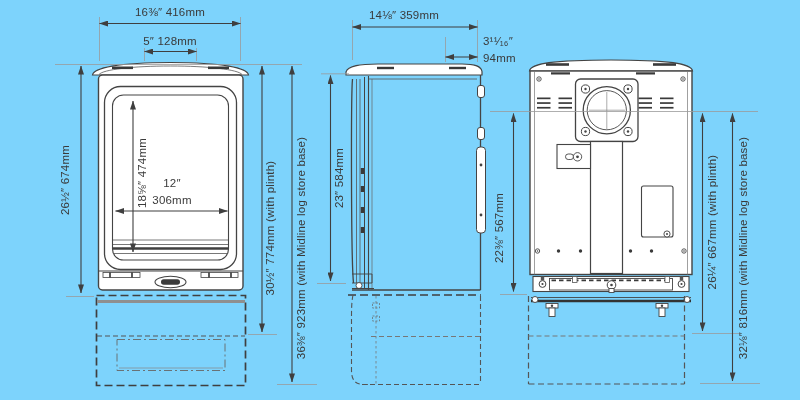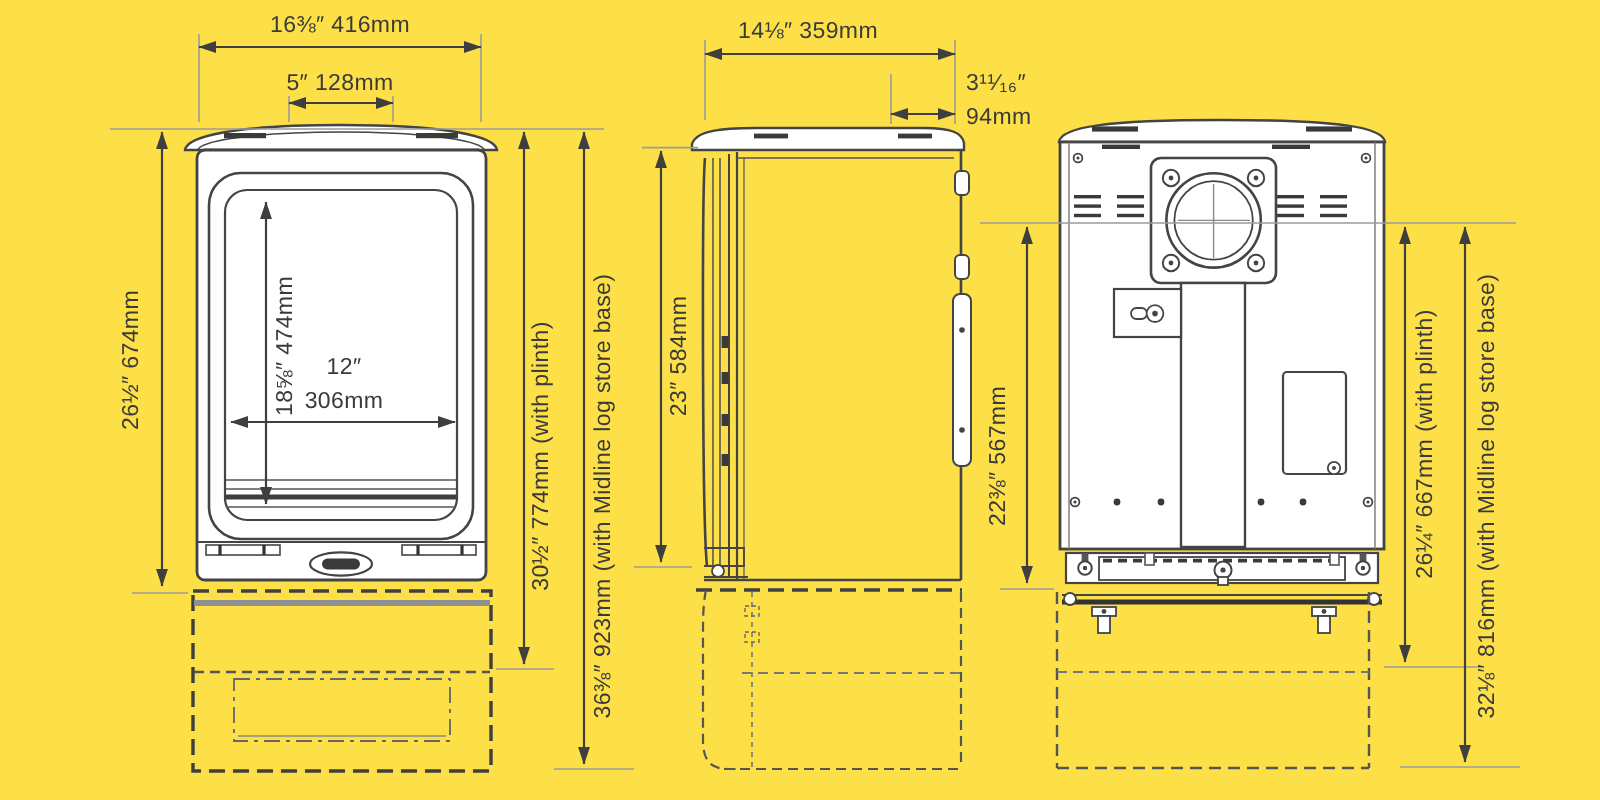--- a/index.html
+++ b/index.html
@@ -1,19 +1,19 @@
 <!DOCTYPE html>
 <html><head>
 <meta charset="utf-8">
 <style>
   html,body{margin:0;padding:0;background:#fff;}
   .canvas{
     position:relative;
     width:800px;height:400px;
-    background:#fde047;
+    background:#7dd3fc;
     overflow:hidden;
     font-family:"Liberation Sans","DejaVu Sans",sans-serif;
   }
   svg{position:absolute;inset:0;display:block;}
   .dim-text{
     font-family:"Liberation Sans","DejaVu Sans",sans-serif;
     font-size:11.5px;
     fill:#3a3a3a;
     letter-spacing:0.2px;
   }

